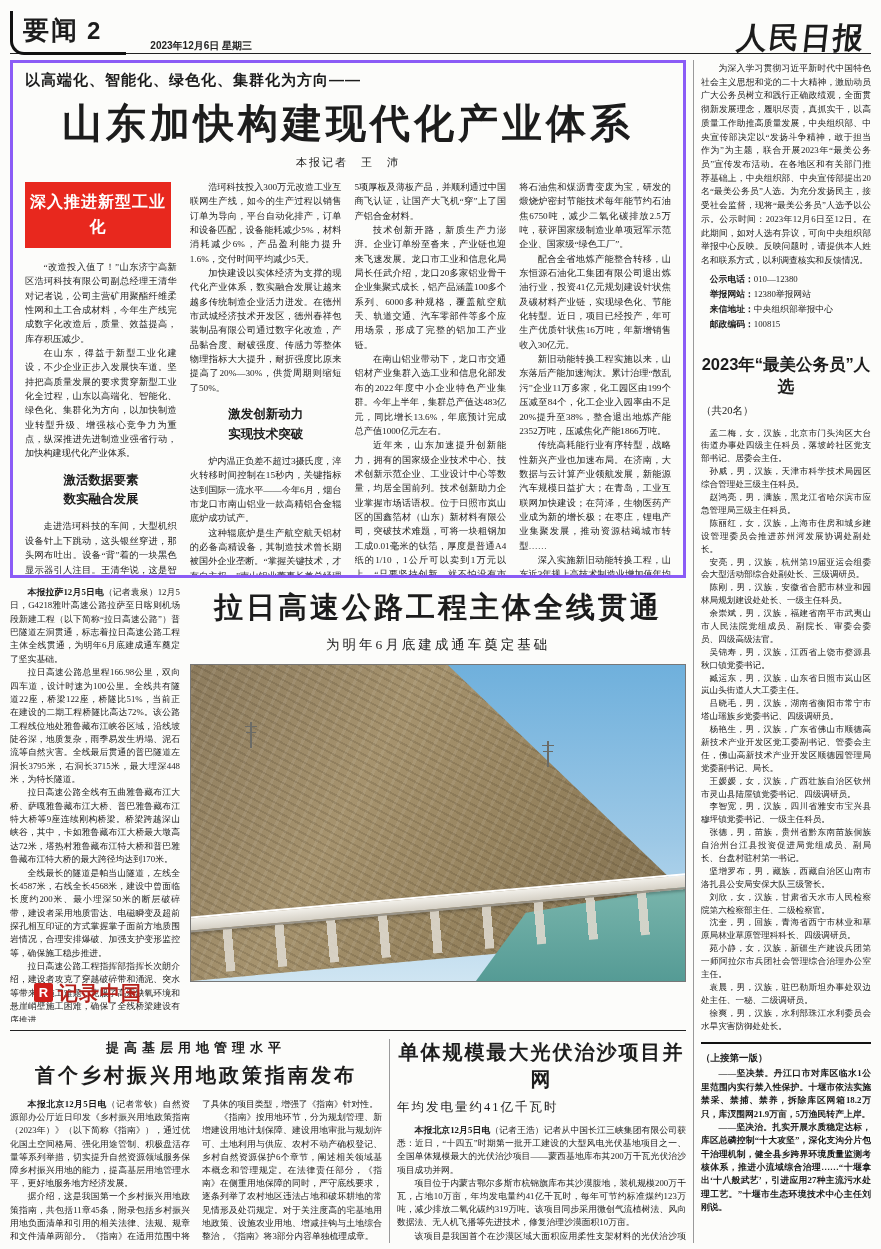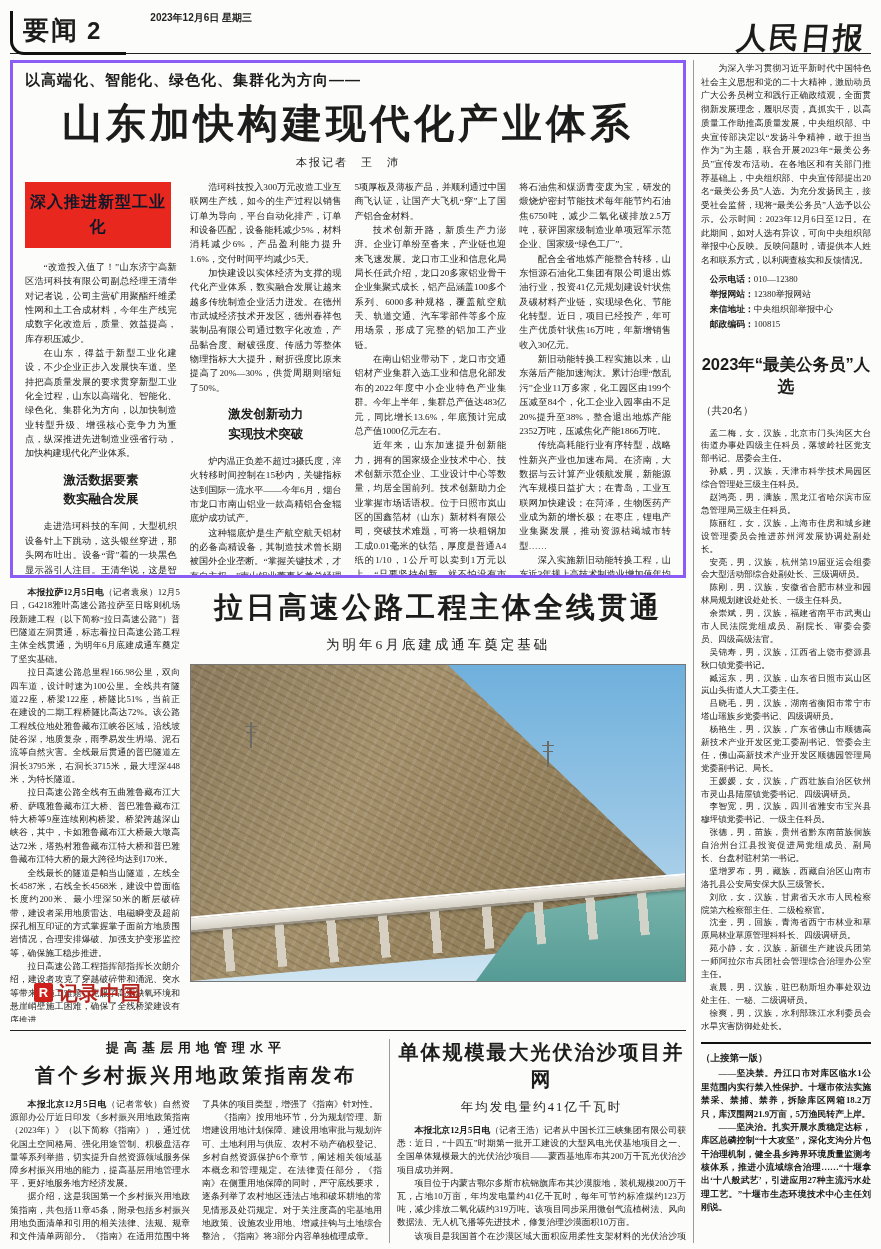--- a/index.html
+++ b/index.html
@@ -8,36 +8,36 @@
     width:881px; height:1249px; margin:0 auto; background:#fcfcfa;
     font-family:"Liberation Serif", serif; color:#1c1c1c;
     position:relative; overflow:hidden; padding:8px 10px 0 10px;
   }
   
   .hdr { position:relative; height:46px; border-bottom:1.5px solid #222; display:flex; justify-content:space-between; align-items:flex-end; }
   .page-tab { display:inline-flex; align-items:baseline; gap:8px; border-left:3px solid #111; border-bottom:3px solid #111; border-radius:0 0 0 14px; padding:2px 26px 4px 10px; margin-bottom:-2px; }
   .tab-name { font-family:"Liberation Sans",sans-serif; font-weight:900; font-size:26px; letter-spacing:2px; }
   .tab-num { font-family:"Liberation Sans",sans-serif; font-weight:900; font-size:24px; }
   .hdr-date { font-family:"Liberation Sans",sans-serif; font-weight:bold; font-size:10px; color:#222; margin-left:24px; }
-  .hdr-left { display:flex; align-items:flex-start; }
+  .hdr-left { display:flex; align-items:flex-end; }
   .masthead { font-weight:900; font-size:30px; letter-spacing:2px; transform:skewX(-6deg); padding-right:6px; line-height:1; }
   
   .cols { display:flex; margin-top:6px; }
   .left-main { width:676px; }
   .v-rule { width:1px; background:#9a9a9a; margin:0 7px; }
   .sidebar { flex:1; padding-top:2px; }
   
   .main-box { border:3px solid #8b5cf6; height:518px; padding:8px 12px 10px 12px; overflow:hidden; }
   .kicker { font-family:"Liberation Sans",sans-serif; font-weight:bold; font-size:15px; letter-spacing:1px; }
   .main-headline { font-family:"Liberation Sans",sans-serif; font-weight:900; font-size:40px; letter-spacing:4px; text-align:center; margin:6px 0 4px; }
   .byline { text-align:center; font-size:11px; letter-spacing:2px; margin-bottom:10px; }
   .body-cols { display:flex; gap:13px; height:400px; overflow:hidden; }
   .bcol { flex:1; font-size:9.2px; line-height:1.56; text-align:justify; overflow:hidden; }
   .bcol p { text-indent:2em; }
-  .badge { background:#e8281e; color:#0f172a; font-family:"Liberation Sans",sans-serif; font-weight:900; font-size:16px; text-align:center; padding:8px 4px; margin:2px 6px 12px 0; letter-spacing:1px; }
+  .badge { background:#e8281e; color:#ffffff; font-family:"Liberation Sans",sans-serif; font-weight:900; font-size:16px; text-align:center; padding:8px 4px; margin:2px 6px 12px 0; letter-spacing:1px; }
   .subhead { font-family:"Liberation Sans",sans-serif; font-weight:bold; font-size:12.5px; text-align:center; white-space:pre-line; line-height:1.55; margin:10px 0; }
   
   .express { display:flex; gap:10px; margin-top:8px; height:436px; overflow:hidden; }
   .express-left { width:170px; font-size:8.8px; line-height:1.52; text-align:justify; position:relative; overflow:hidden; }
   .express-left p { text-indent:2em; }
   .express-right { flex:1; }
   .express-headline { font-family:"Liberation Sans",sans-serif; font-weight:900; font-size:29px; letter-spacing:3px; text-align:center; margin-top:2px; }
   .express-sub { text-align:center; font-size:13.5px; letter-spacing:3px; margin:8px 0 10px; }
   .photo { position:relative; height:318px; overflow:hidden; border:1px solid #777; background:linear-gradient(180deg,#6fb0dc 0%,#9cc8e6 55%,#cfe5f2 100%); }
   .mountain { position:absolute; inset:0; clip-path:polygon(0 0,52% 0,100% 72%,100% 86%,0 100%);
@@ -61,21 +61,21 @@
   .bottom-rule { border-top:1.5px solid #222; margin-top:8px; }
   .bottom-row { display:flex; padding-top:8px; height:212px; overflow:hidden; }
   .land { width:372px; overflow:hidden; }
   .land-kicker { text-align:center; font-weight:bold; font-size:13px; letter-spacing:5px; }
   .land-headline { font-family:"Liberation Sans",sans-serif; font-weight:900; font-size:20px; letter-spacing:3px; text-align:center; margin:5px 0 9px; }
   .land-cols { display:flex; gap:12px; }
   .land-cols > div { flex:1; font-size:8.8px; line-height:1.5; text-align:justify; }
   .land-cols p { text-indent:2em; }
   .solar { flex:1; overflow:hidden; }
   .solar-headline { font-family:"Liberation Sans",sans-serif; font-weight:900; font-size:20px; letter-spacing:2px; text-align:center; }
-  .solar-sub { text-align:center; font-size:12.5px; letter-spacing:2px; margin:6px 0 8px; }
+  .solar-sub { font-size:12.5px; letter-spacing:2px; margin:6px 0 8px; }
   .solar-body { font-size:8.8px; line-height:1.5; text-align:justify; }
   .solar-body p { text-indent:2em; }
   
   .side-headline { font-family:"Liberation Sans",sans-serif; font-weight:900; font-size:19.5px; text-align:center; letter-spacing:0px; margin:16px 0 12px; }
   .side-body { font-size:8.8px; line-height:1.56; text-align:justify; }
   .side-body p { text-indent:2em; }
   .contact { font-size:8.8px; line-height:1.7; margin-top:4px; padding-left:1em; }
   .contact p { text-indent:0; }
   .renxuan-headline { font-family:"Liberation Sans",sans-serif; font-weight:900; font-size:16.5px; text-align:center; margin:22px 0 6px; }
   .renxuan-sub { font-size:10.5px; margin-bottom:9px; }

